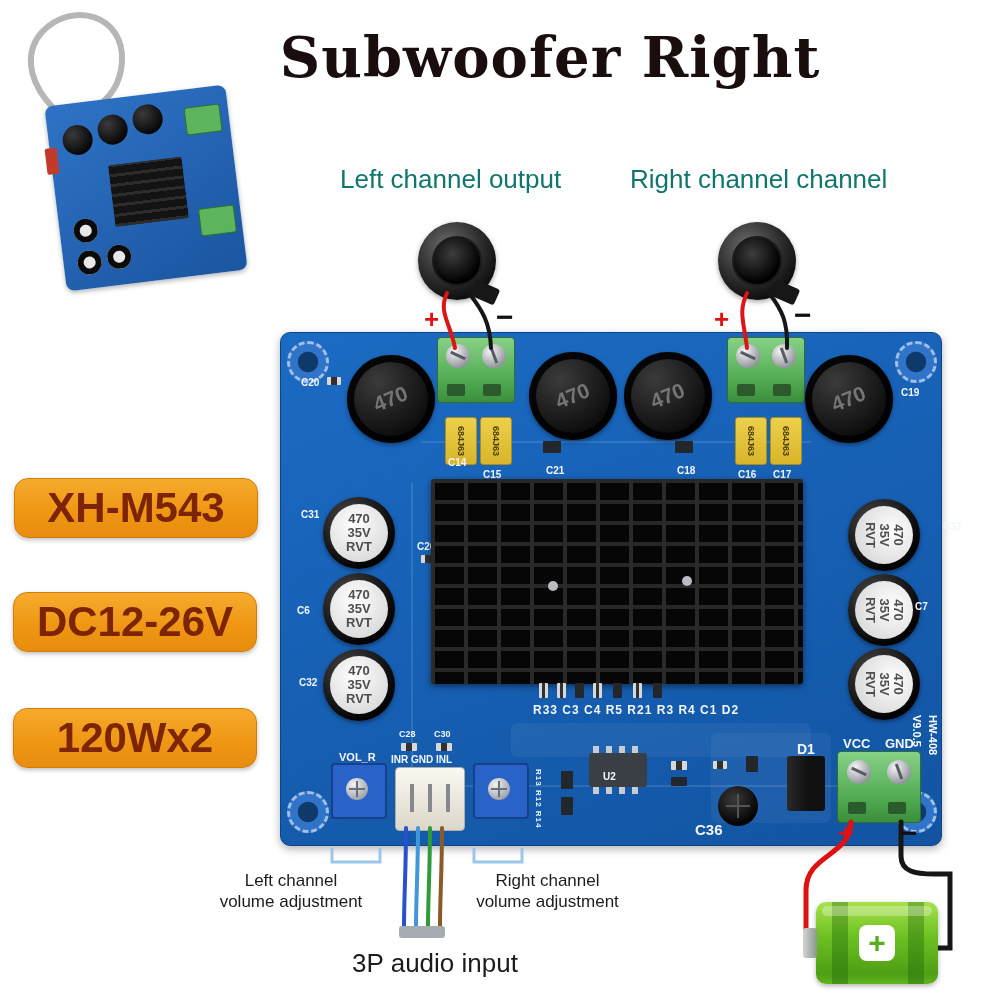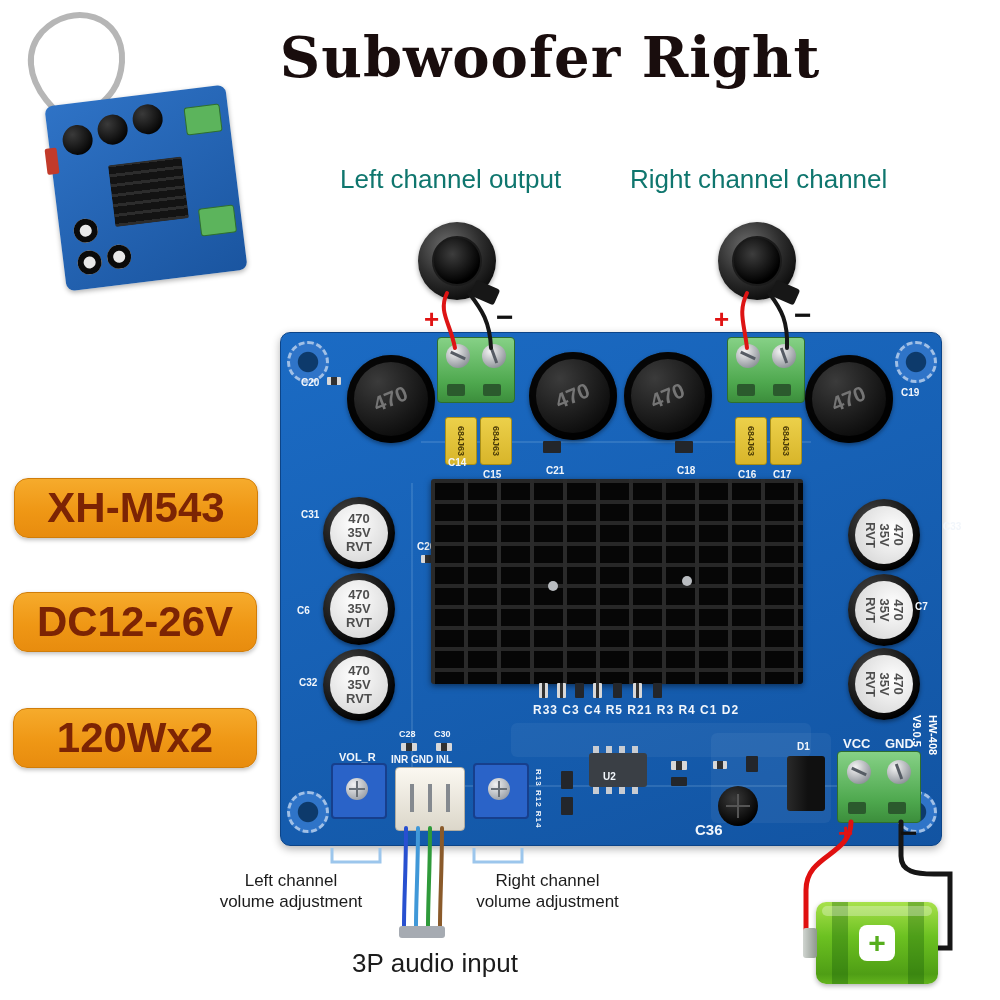--- a/index.html
+++ b/index.html
@@ -358,21 +358,21 @@
       <div class="pins-bot"></div>
   </div>
   <span class="slk" style="left:322px;top:438px;">U2</span>
   <div class="smd" style="left:390px;top:428px;width:16px;height:9px;"></div>
   <div class="smd-dark" style="left:390px;top:444px;width:16px;height:9px;"></div>
   <span class="slk" style="left:414px;top:488px;font-size:15px;">C36</span>
   <div class="rcap" style="left:437px;top:453px;">
     <div class="bar-h"></div>
       <div class="bar-v"></div>
   </div>
-  <span class="slk" style="left:516px;top:408px;font-size:10px;">D1</span>
+  <span class="slk" style="left:516px;top:408px;font-size:14px;">D1</span>
   <div class="transistor" style="left:506px;top:423px;"></div>
   <div class="smd" style="left:432px;top:428px;width:14px;height:8px;"></div>
   <div class="smd-dark" style="left:465px;top:423px;width:12px;height:16px;"></div>
 
   <span class="slk" style="left:562px;top:403px;font-size:13px;">VCC</span>
   <span class="slk" style="left:604px;top:403px;font-size:13px;">GND</span>
   <div class="tblock" style="left:556px;top:418px;width:82px;height:70px;">
     <div class="screw" style="left:9px;top:8px;">
         <div class="slot"></div>
       </div>

